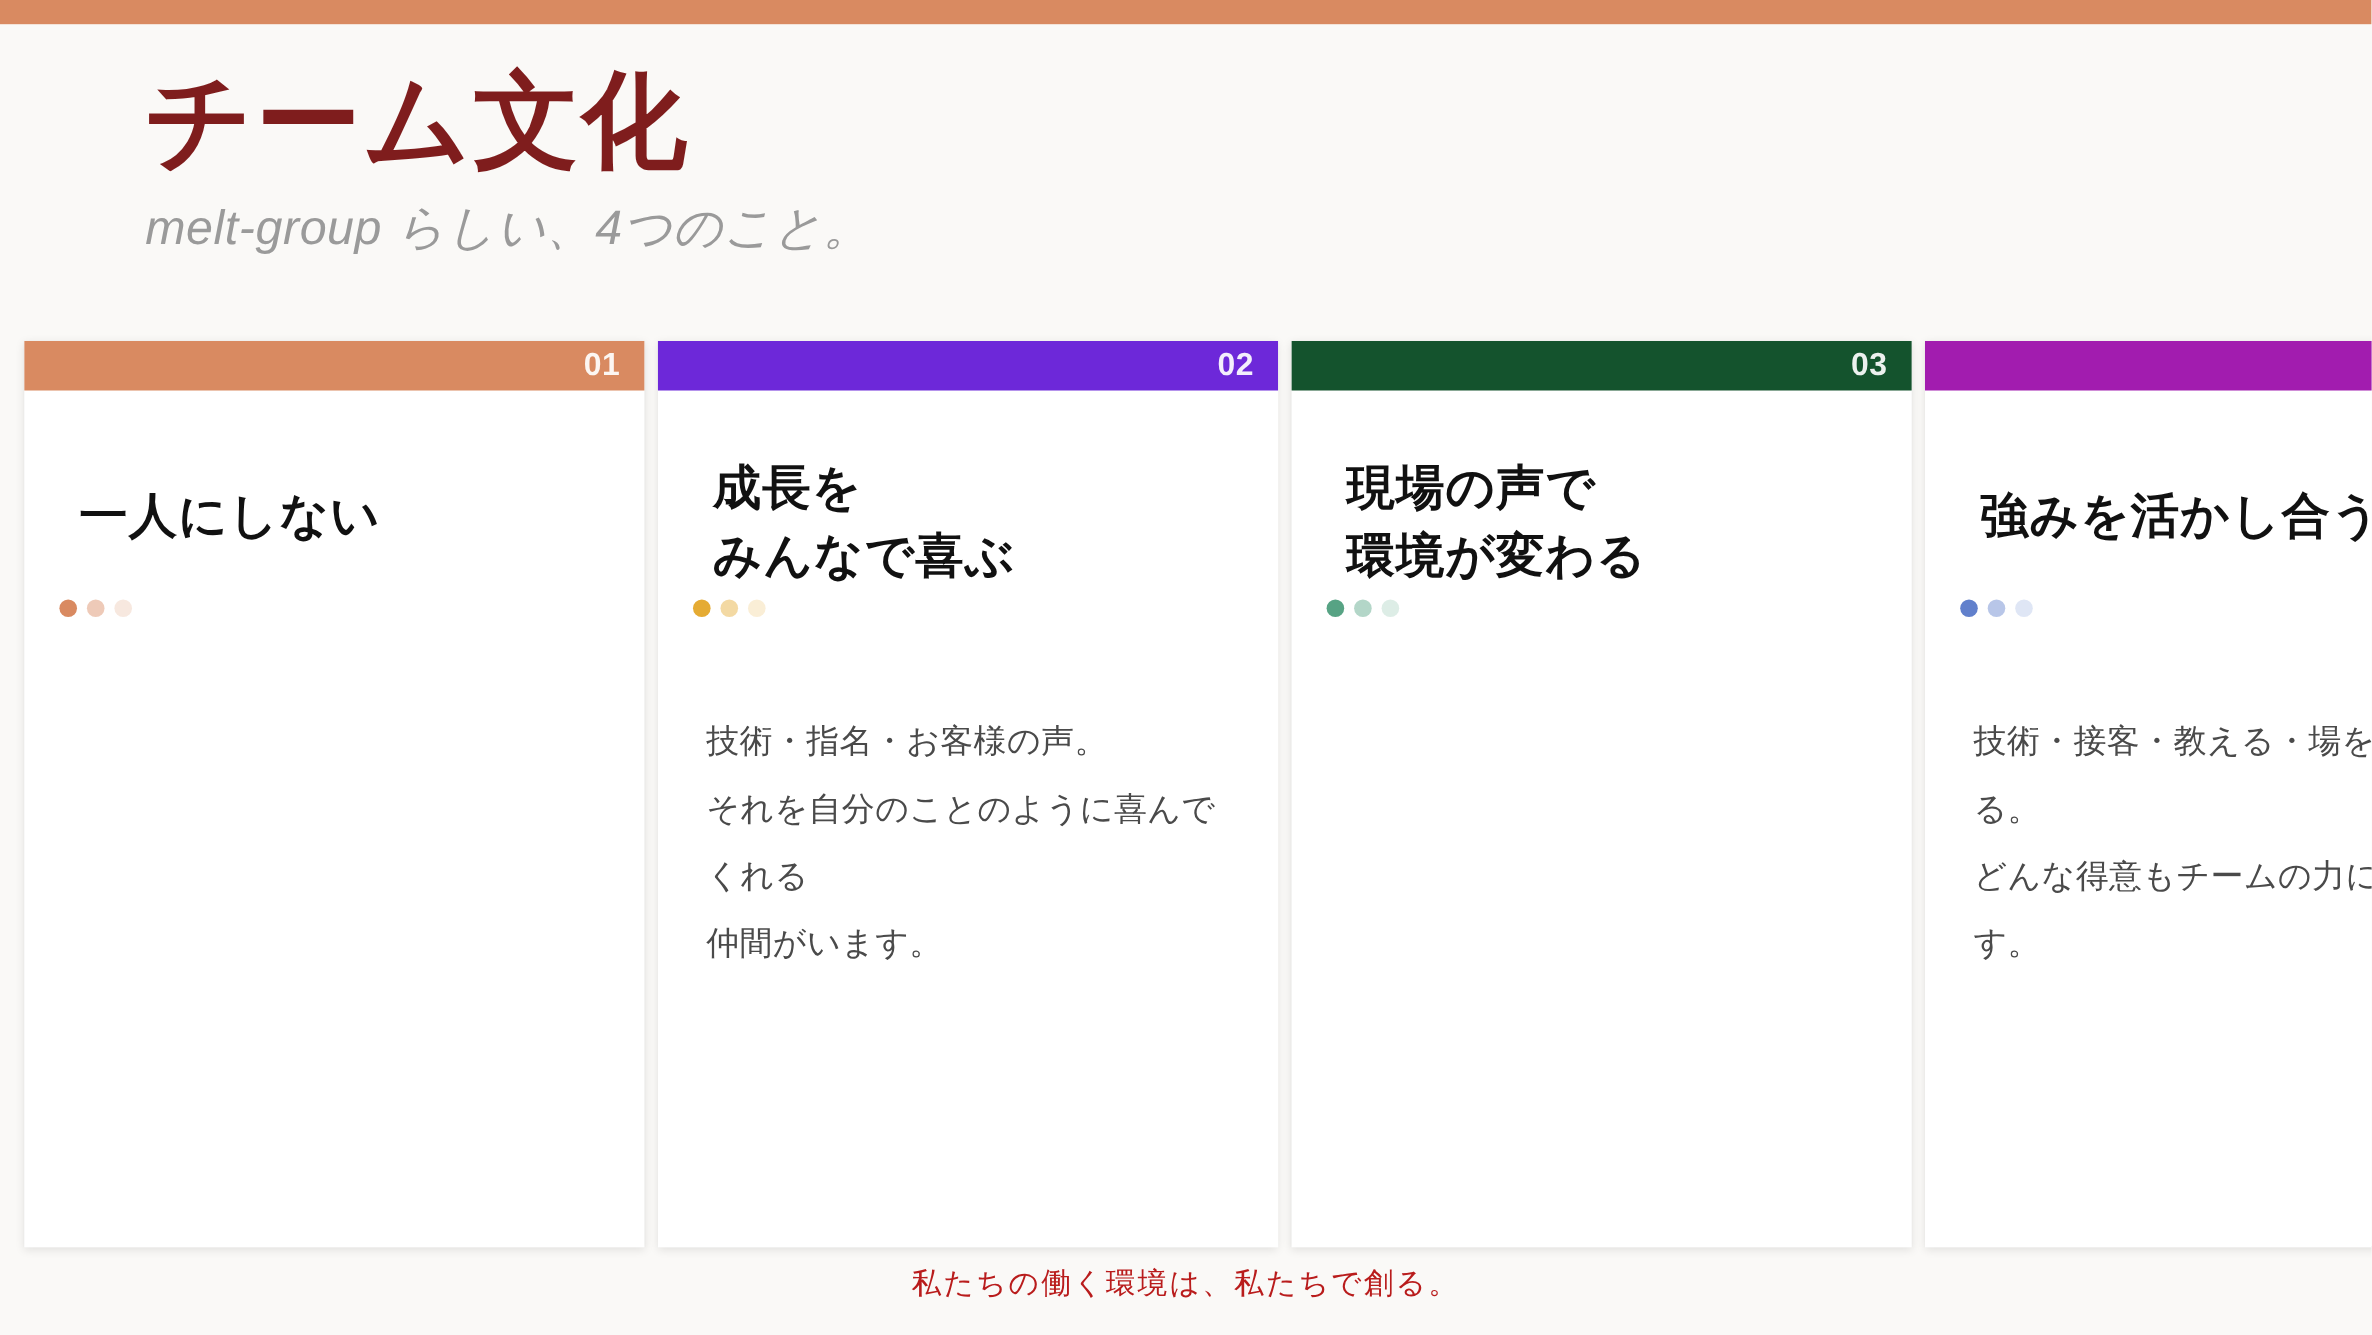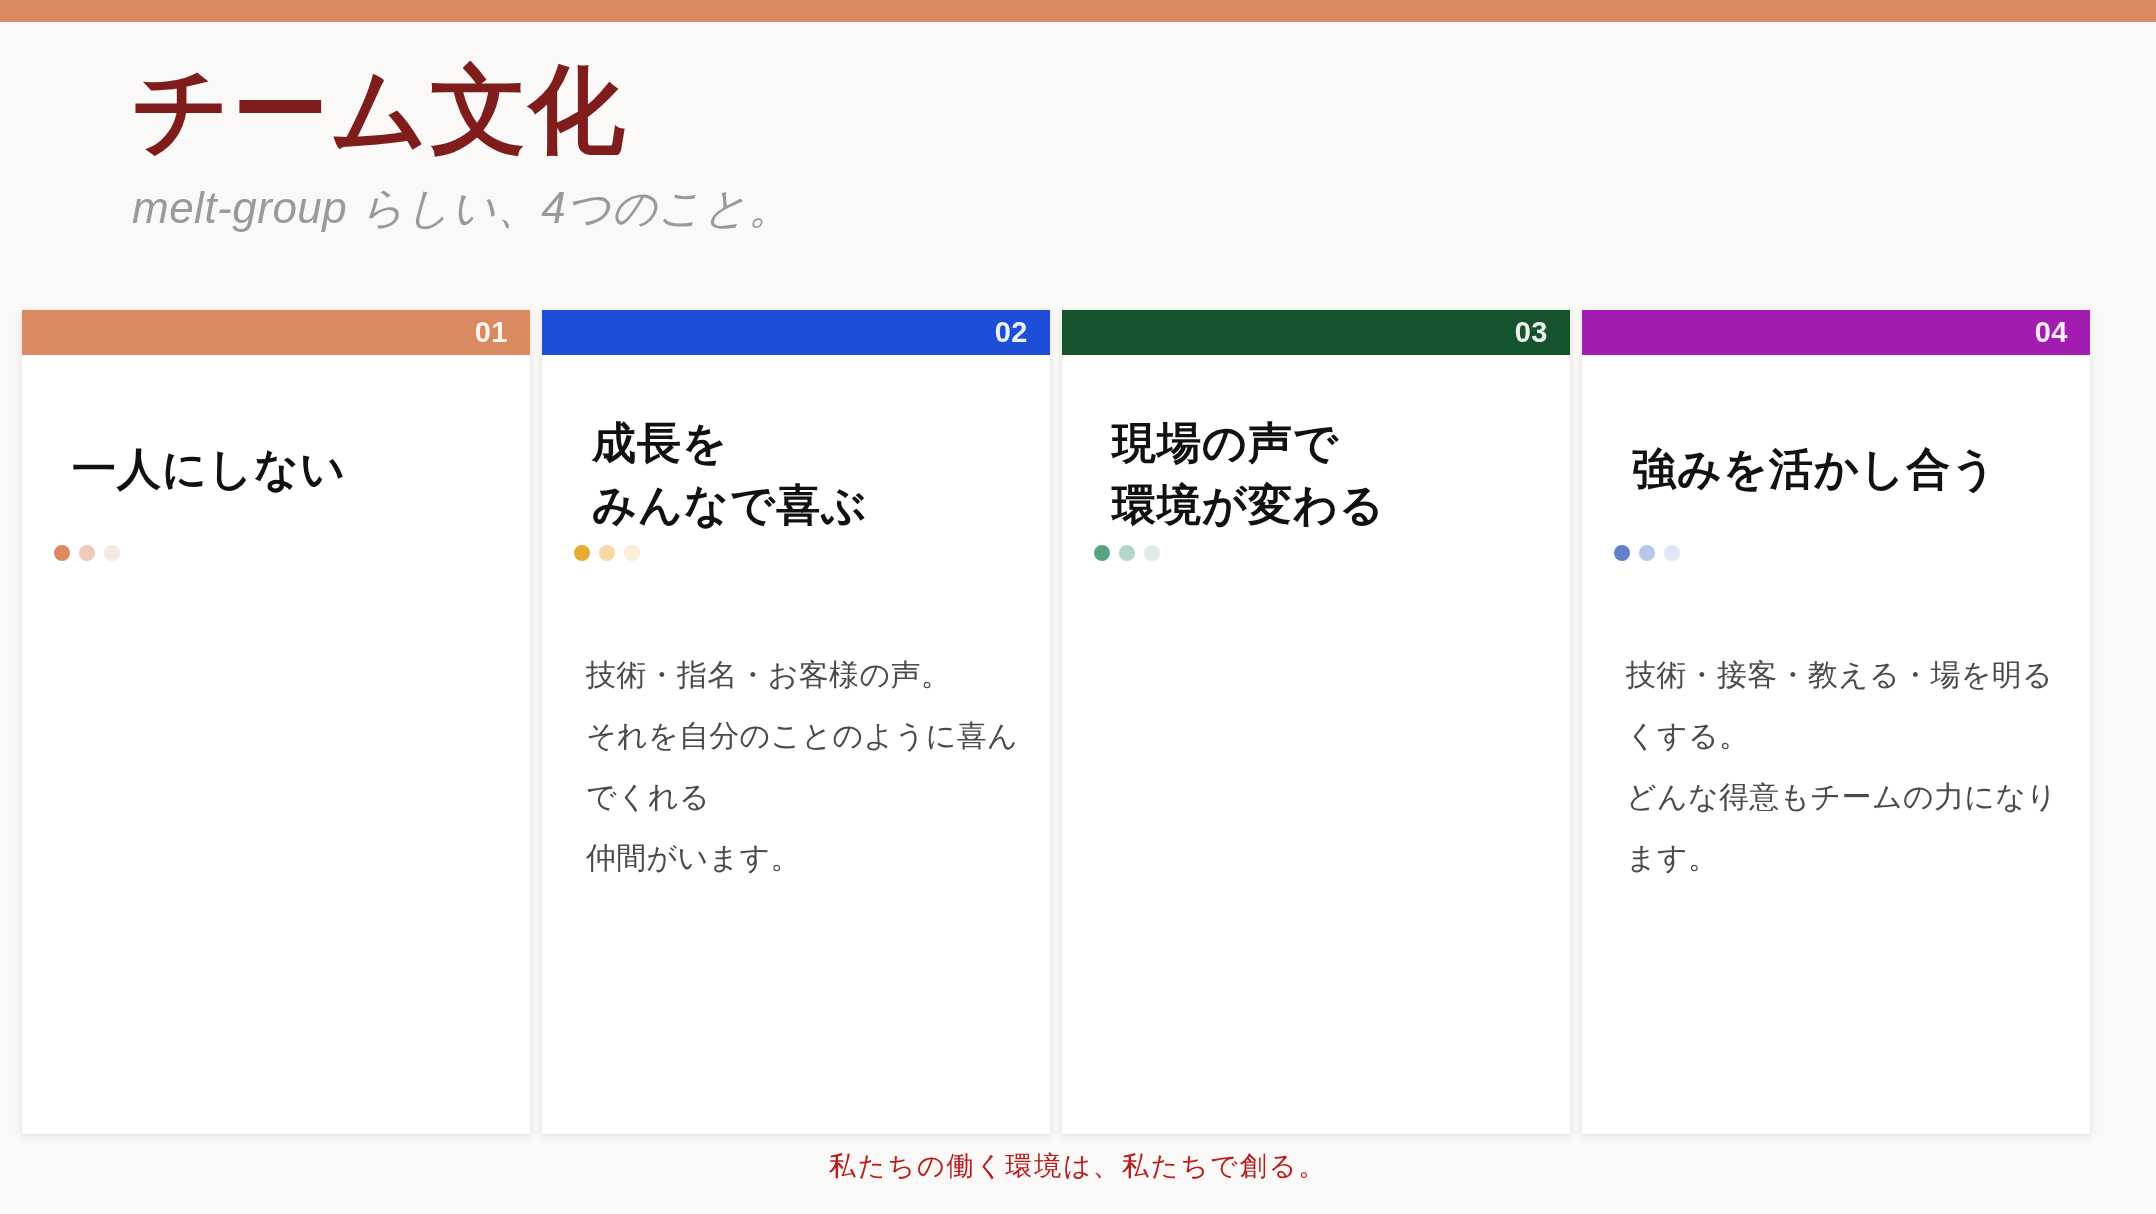--- a/index.html
+++ b/index.html
@@ -59,21 +59,21 @@
     position:absolute;
     top:310px;
     left:22px;
     width:2156px;
     height:824px;
     display:flex;
     gap:12px;
   }
 
   .card {
-    width:508px;
+    width:564px;
     height:824px;
     background:#ffffff;
     box-shadow:0 2px 8px rgba(0,0,0,0.10), 0 0 1px rgba(0,0,0,0.06);
     display:flex;
     flex-direction:column;
     flex:0 0 auto;
     overflow:hidden;
   }
 
   .card-header {
@@ -181,21 +181,21 @@
       <div class="card-body">
         <div class="card-title one-line">一人にしない</div>
         <div class="dots">
           <span class="dot d1" style="background: rgb(217, 138, 97);"></span>
           <span class="dot d2" style="background: rgb(217, 138, 97);"></span>
           <span class="dot d3" style="background: rgb(217, 138, 97);"></span>
         </div>
       </div>
     </div>
     <div class="card">
-      <div class="card-header" style="background: #1d4ed8;">
+      <div class="card-header" style="background: #6d28d9;">
         <div class="card-number">02</div>
       </div>
       <div class="card-body">
         <div class="card-title two-line">成長を
 みんなで喜ぶ</div>
         <div class="dots">
           <span class="dot d1" style="background: rgb(229, 171, 51);"></span>
           <span class="dot d2" style="background: rgb(229, 171, 51);"></span>
           <span class="dot d3" style="background: rgb(229, 171, 51);"></span>
         </div>

